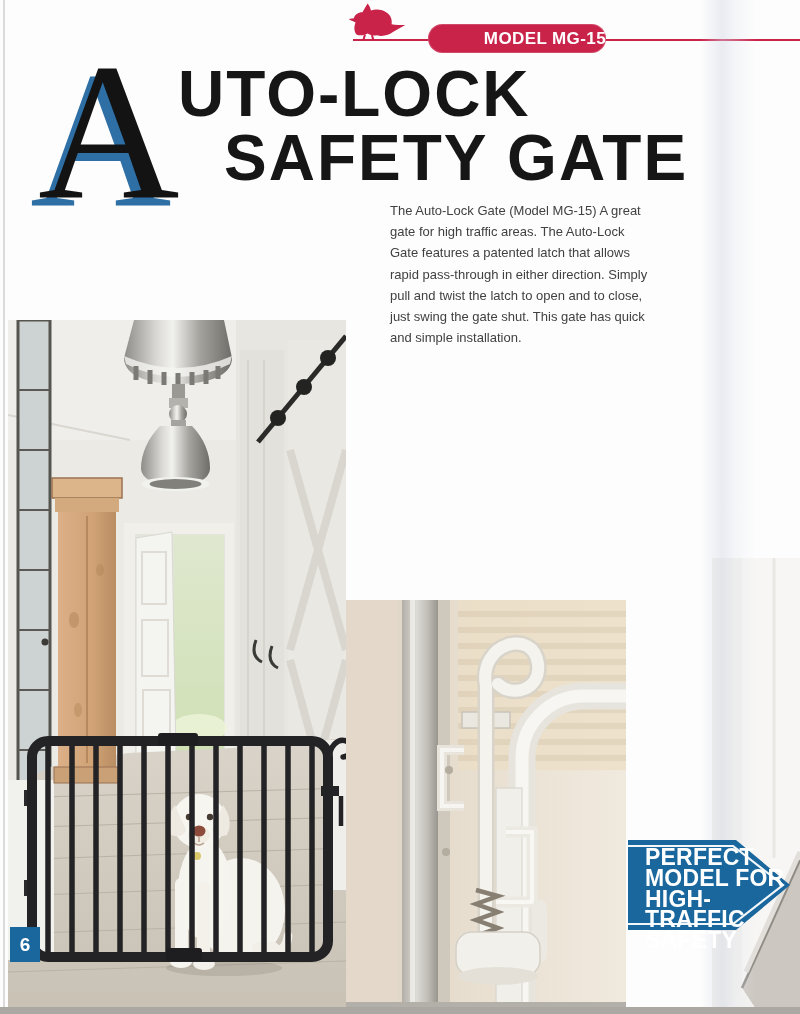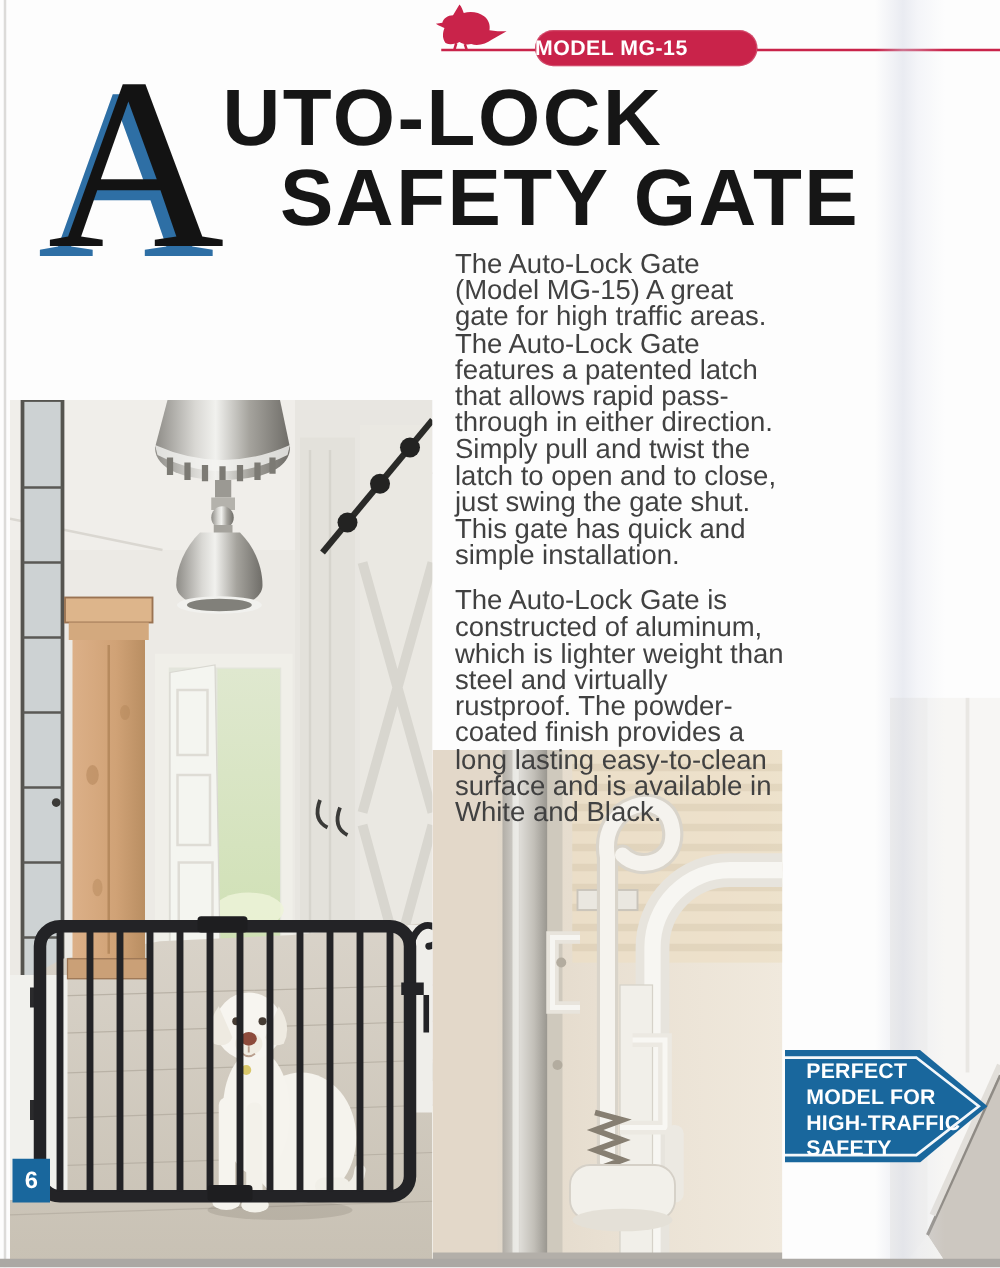--- a/index.html
+++ b/index.html
@@ -11,45 +11,45 @@
   }
   
   .left-edge{position:absolute;left:3px;top:0;width:2px;height:100%;background:#dcdbd9;z-index:1;}
   .bottom-band{position:absolute;left:0;top:1007px;width:100%;height:7px;background:#aba8a4;z-index:7;}
   .fold-band{position:absolute;left:700px;top:0;width:56px;height:100%;z-index:5;pointer-events:none;
     background:linear-gradient(90deg,rgba(210,214,228,0) 0%,rgba(210,214,228,.45) 40%,rgba(224,227,238,.30) 62%,rgba(210,214,228,0) 100%);}
   
   .brand-bird{position:absolute;left:347px;top:2px;width:60px;height:40px;z-index:3;}
   .header-rule{position:absolute;left:353px;top:39px;width:447px;height:2.4px;background:var(--red);z-index:2;}
   .model-badge{position:absolute;left:428px;top:24px;width:178px;height:29px;border-radius:15px;
-    background:var(--red);color:#fff;display:flex;align-items:center;justify-content:flex-start;
+    background:var(--red);color:#fff;display:flex;align-items:center;justify-content:flex-end;
     font-weight:bold;font-size:17px;letter-spacing:.4px;z-index:3;box-shadow:inset 0 0 0 1px rgba(255,255,255,.18);}
   
   .dropcap-wrap{position:absolute;left:38px;top:34px;width:220px;height:190px;z-index:3;}
   .dropcap{position:absolute;left:0;top:0;font-family:"Liberation Serif",serif;font-size:196px;line-height:1;font-weight:400;}
   .dropcap.blue{color:var(--dropblue);transform:translate(-8px,8px);}
   .dropcap.black{color:#131313;}
   .title-line{position:absolute;font-weight:bold;color:var(--titleblack);letter-spacing:2px;
     font-size:64px;line-height:1;z-index:2;white-space:nowrap;}
   .title-l1{left:178px;top:62px;}
   .title-l2{left:224px;top:126px;}
   
-  .copy{position:absolute;left:364px;top:200px;width:266px;color:var(--text);
-    font-size:22px;line-height:21.2px;z-index:2;}
+  .copy{position:absolute;left:390px;top:200px;width:266px;color:var(--text);
+    font-size:13px;line-height:21.2px;z-index:2;}
   .copy p{margin:0 0 15px 0;}
   
   .photo{position:absolute;overflow:hidden;z-index:1;}
   .photo-hallway{left:8px;top:320px;width:338px;height:691px;}
   .photo-latch{left:346px;top:600px;width:280px;height:411px;}
   .photo-strip{left:712px;top:558px;width:88px;height:453px;}
   
   .callout{position:absolute;left:628px;top:840px;width:162px;height:90px;z-index:6;}
   .callout svg{position:absolute;left:0;top:0;}
   .callout-text{position:absolute;left:17px;top:7px;color:#fff;font-weight:bold;
-    font-size:17px;line-height:20.8px;letter-spacing:.2px;}
+    font-size:23px;line-height:20.8px;letter-spacing:.2px;}
   
   .pagenum{position:absolute;left:10px;top:927px;width:30px;height:35px;background:var(--blue);
     color:#fff;font-weight:bold;font-size:19px;display:flex;align-items:center;justify-content:center;z-index:6;}
 </style>
 </head>
 <body>
 
 <div class="page" style="--red: #c9234a; --blue: #19679d; --dropblue: #2e6fa5; --text: #414141; --titleblack: #161616;">
 
   <svg class="brand-bird" viewBox="0 0 70 45">
@@ -63,21 +63,20 @@
 
   <div class="dropcap-wrap">
     <span class="dropcap blue">A</span>
     <span class="dropcap black">A</span>
   </div>
   <div class="title-line title-l1">UTO-LOCK</div>
   <div class="title-line title-l2">SAFETY GATE</div>
 
   <div class="copy">
     <p>The Auto-Lock Gate (Model MG-15) A great gate for high traffic areas. The Auto-Lock Gate features a patented latch that allows rapid pass-through in either direction. Simply pull and twist the latch to open and to close, just swing the gate shut. This gate has quick and simple installation.</p>
-    <p>The Auto-Lock Gate is constructed of aluminum, which is lighter weight than steel and virtually rustproof. The powder-coated finish provides a long lasting easy-to-clean surface and is available in White and Black.</p>
   </div>
 
   <div class="photo photo-hallway" aria-label="Black auto-lock safety gate across a hallway with a white puppy sitting behind it">
     <svg width="338" height="691" viewBox="0 0 338 691">
       <defs>
         <linearGradient id="silver" x1="0" y1="0" x2="1" y2="0">
           <stop offset="0" stop-color="#8e8c87"></stop>
             <stop offset=".3" stop-color="#d9d8d4"></stop>
           <stop offset=".45" stop-color="#f1f1ee"></stop>
             <stop offset=".7" stop-color="#a5a39d"></stop>

